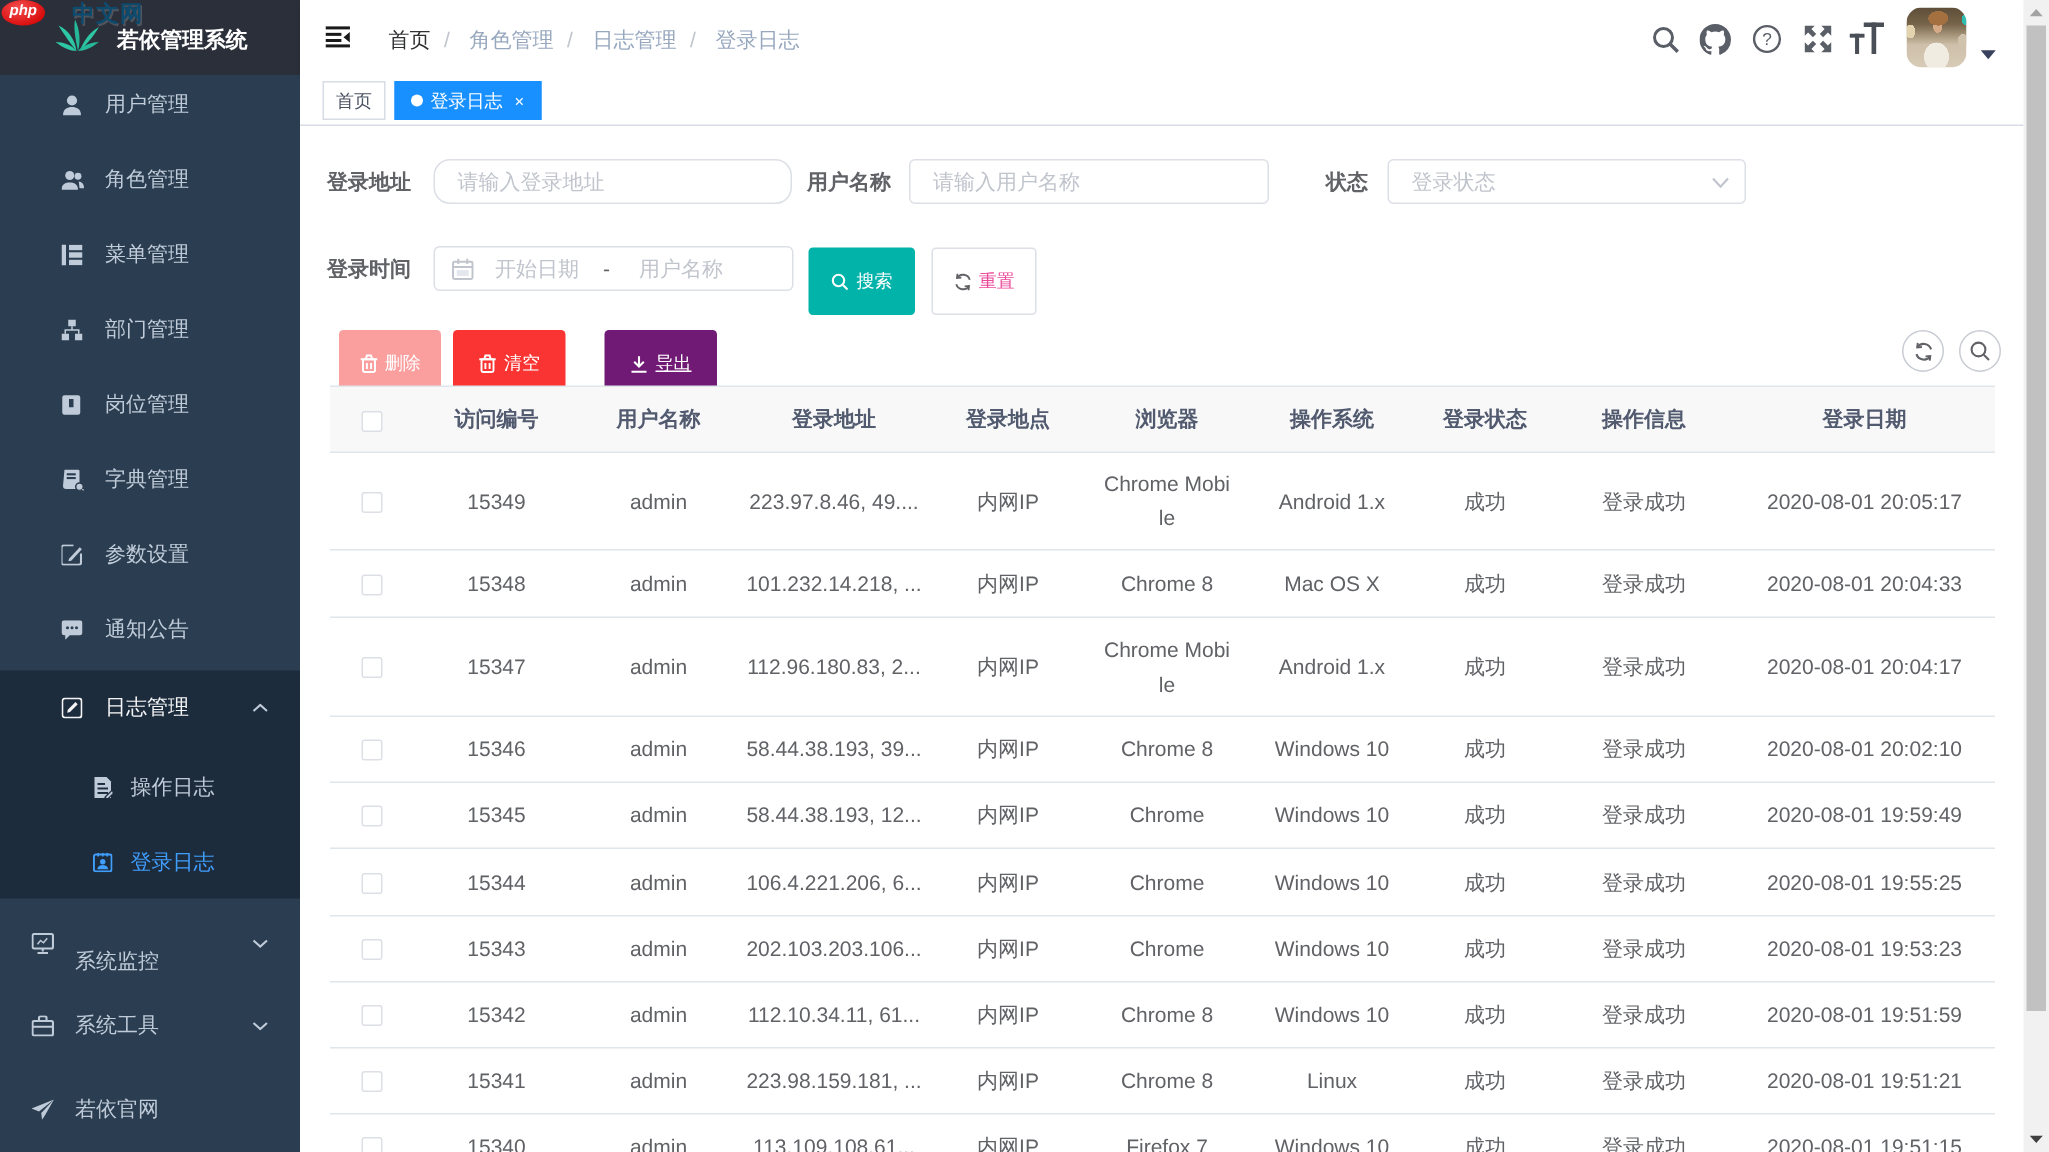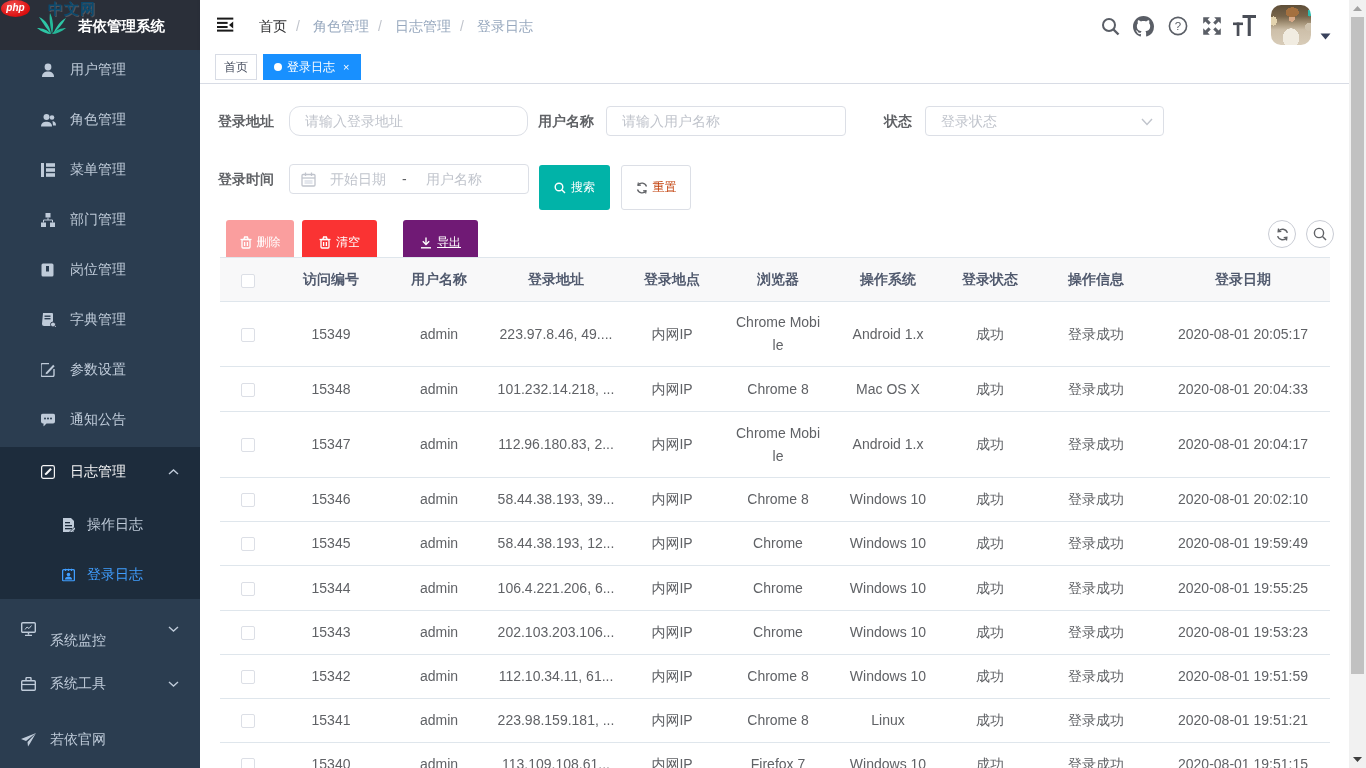--- a/index.html
+++ b/index.html
@@ -283,21 +283,21 @@
   <span style="position:absolute;left:40px;">开始日期</span>
   <span style="position:absolute;left:112px;color:#606266;">-</span>
   <span style="position:absolute;left:136px;">用户名称</span>
 </div>
 <div class="btn" style="left:539px;top:165px;width:71px;background:#01b3a8;">
   <svg width="12" height="12" viewBox="0 0 12 12">
       <circle cx="5" cy="5" r="3.8" fill="none" stroke="#fff" stroke-width="1.4"></circle>
       <line x1="8" y1="8" x2="11" y2="11" stroke="#fff" stroke-width="1.4"></line>
     </svg>搜索
 </div>
-<div class="btn" style="left:621px;top:165px;width:70px;background:#fff;border:1px solid #dcdfe6;color:#c2410c;">
+<div class="btn" style="left:621px;top:165px;width:70px;background:#fff;border:1px solid #dcdfe6;color:#ec4899;">
   <svg width="12" height="12" viewBox="0 0 12 12">
       <g fill="none" stroke="#606266" stroke-width="1.3">
         <path d="M10.5 4.5 A 4.8 4.8 0 0 0 2 3.2"></path>
         <path d="M1.5 7.5 A 4.8 4.8 0 0 0 10 8.8"></path>
         <path d="M2.3 0.5 L2 3.4 L4.9 3.1" stroke-width="1.2"></path>
         <path d="M9.7 11.5 L10 8.6 L7.1 8.9" stroke-width="1.2"></path>
       </g>
     </svg>重置
 </div>
 

